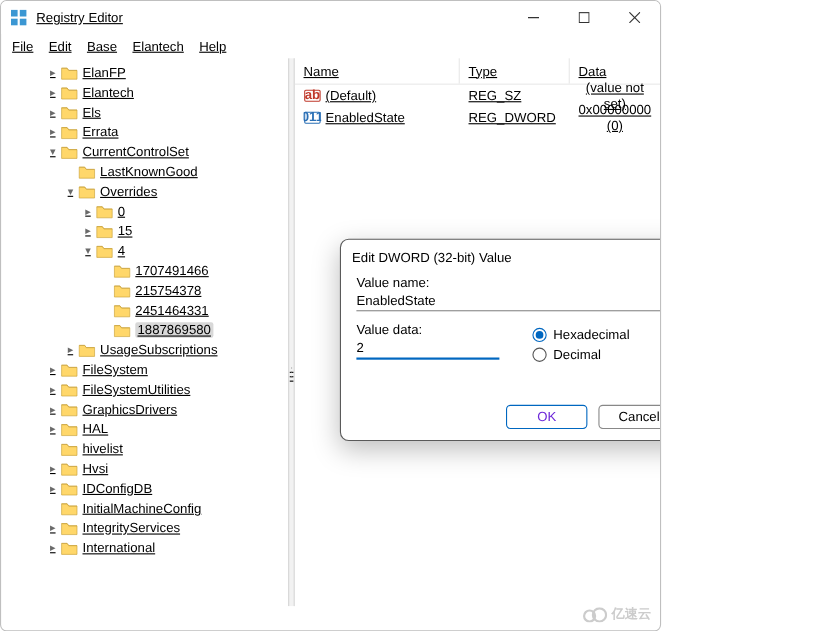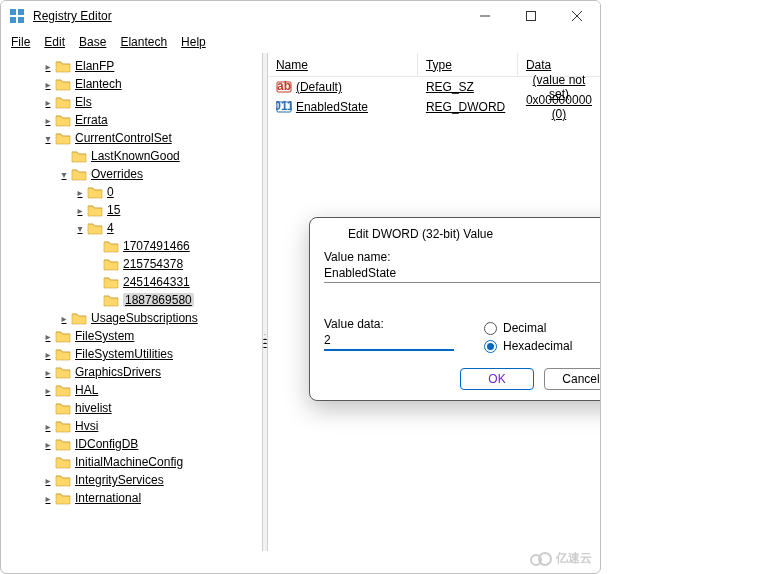--- a/index.html
+++ b/index.html
@@ -27,26 +27,26 @@
 .reg-icon { width: 16px; height: 16px; flex-shrink: 0; }
 .tree { font-size: 12px; }
 .tree-node { display: flex; align-items: center; height: 18px; white-space: nowrap; padding-right: 4px; }
 .tree-node .twisty { width: 14px; text-align: center; color: #6a6a6a; font-size: 10px; cursor: pointer; flex-shrink: 0; }
 .tree-node .folder { width: 16px; height: 14px; margin-right: 4px; flex-shrink: 0; }
 .tree-node .label { color: #000; }
 .tree-node.selected .label { background: #d8d8d8; padding: 0 2px; border-radius: 2px; }
 .indent { display: inline-block; }
 .dialog { position: absolute; left: 308px; top: 216px; width: 324px; height: 184px; background: #fff; border: 1px solid #5a5a5a; border-radius: 8px; box-shadow: 0 8px 24px rgba(0,0,0,0.25); overflow: hidden; }
 .dialog-title { height: 32px; display: flex; align-items: center; padding: 0 10px; font-size: 12px; color: #000; }
-.dialog-title .dtitle { flex: 1; margin-left: 28px; }
+.dialog-title .dtitle { flex: 1; }
 .dialog-close { width: 28px; text-align: center; font-size: 14px; }
 .dialog-body { padding: 0 14px; }
 .dlg-label { font-size: 12px; color: #000; }
 .dlg-field { border: none; border-bottom: 1px solid #888; width: 100%; font-size: 12px; padding: 2px 0; background: transparent; color: #000; margin-bottom: 10px; }
-.dlg-row { display: flex; gap: 20px; margin-top: 24px; }
+.dlg-row { display: flex; gap: 20px; }
 .dlg-left { width: 140px; }
 .dlg-right { flex: 1; }
 .dlg-input { border: none; border-bottom: 2px solid #0067c0; width: 130px; font-size: 12px; padding: 2px 0; color: #000; }
 .radio-row { display: flex; align-items: center; gap: 6px; margin: 4px 0; font-size: 12px; }
 .radio { width: 13px; height: 13px; border: 1px solid #555; border-radius: 50%; display: flex; align-items: center; justify-content: center; }
 .radio.checked { border-color: #0067c0; }
 .radio.checked::after { content: ""; width: 7px; height: 7px; background: #0067c0; border-radius: 50%; }
 .dialog-footer { position: absolute; bottom: 10px; right: 14px; display: flex; gap: 10px; }
 .dlg-btn { width: 74px; height: 22px; border: 1px solid #888; border-radius: 4px; background: #fff; font-size: 12px; display: flex; align-items: center; justify-content: center; }
 .dlg-btn.primary { border-color: #0067c0; color: #6d28d9; }
@@ -375,26 +375,26 @@
     <div class="dialog-body">
       <div class="dlg-label">Value name:</div>
       <input class="dlg-field" readonly="" value="EnabledState" style="">
       <div class="dlg-row">
         <div class="dlg-left">
           <div class="dlg-label">Value data:</div>
           <input class="dlg-input" value="2" style="">
         </div>
         <div class="dlg-right">
           <div class="radio-row">
+            <span class="radio checked"></span>
+            <span>Hexadecimal</span>
+          </div>
+          <div class="radio-row">
             <span class="radio"></span>
             <span>Decimal</span>
-          </div>
-          <div class="radio-row">
-            <span class="radio checked"></span>
-            <span>Hexadecimal</span>
           </div>
         </div>
       </div>
     </div>
     <div class="dialog-footer">
       <div class="dlg-btn primary">OK</div>
       <div class="dlg-btn">Cancel</div>
     </div>
   </div>
 

